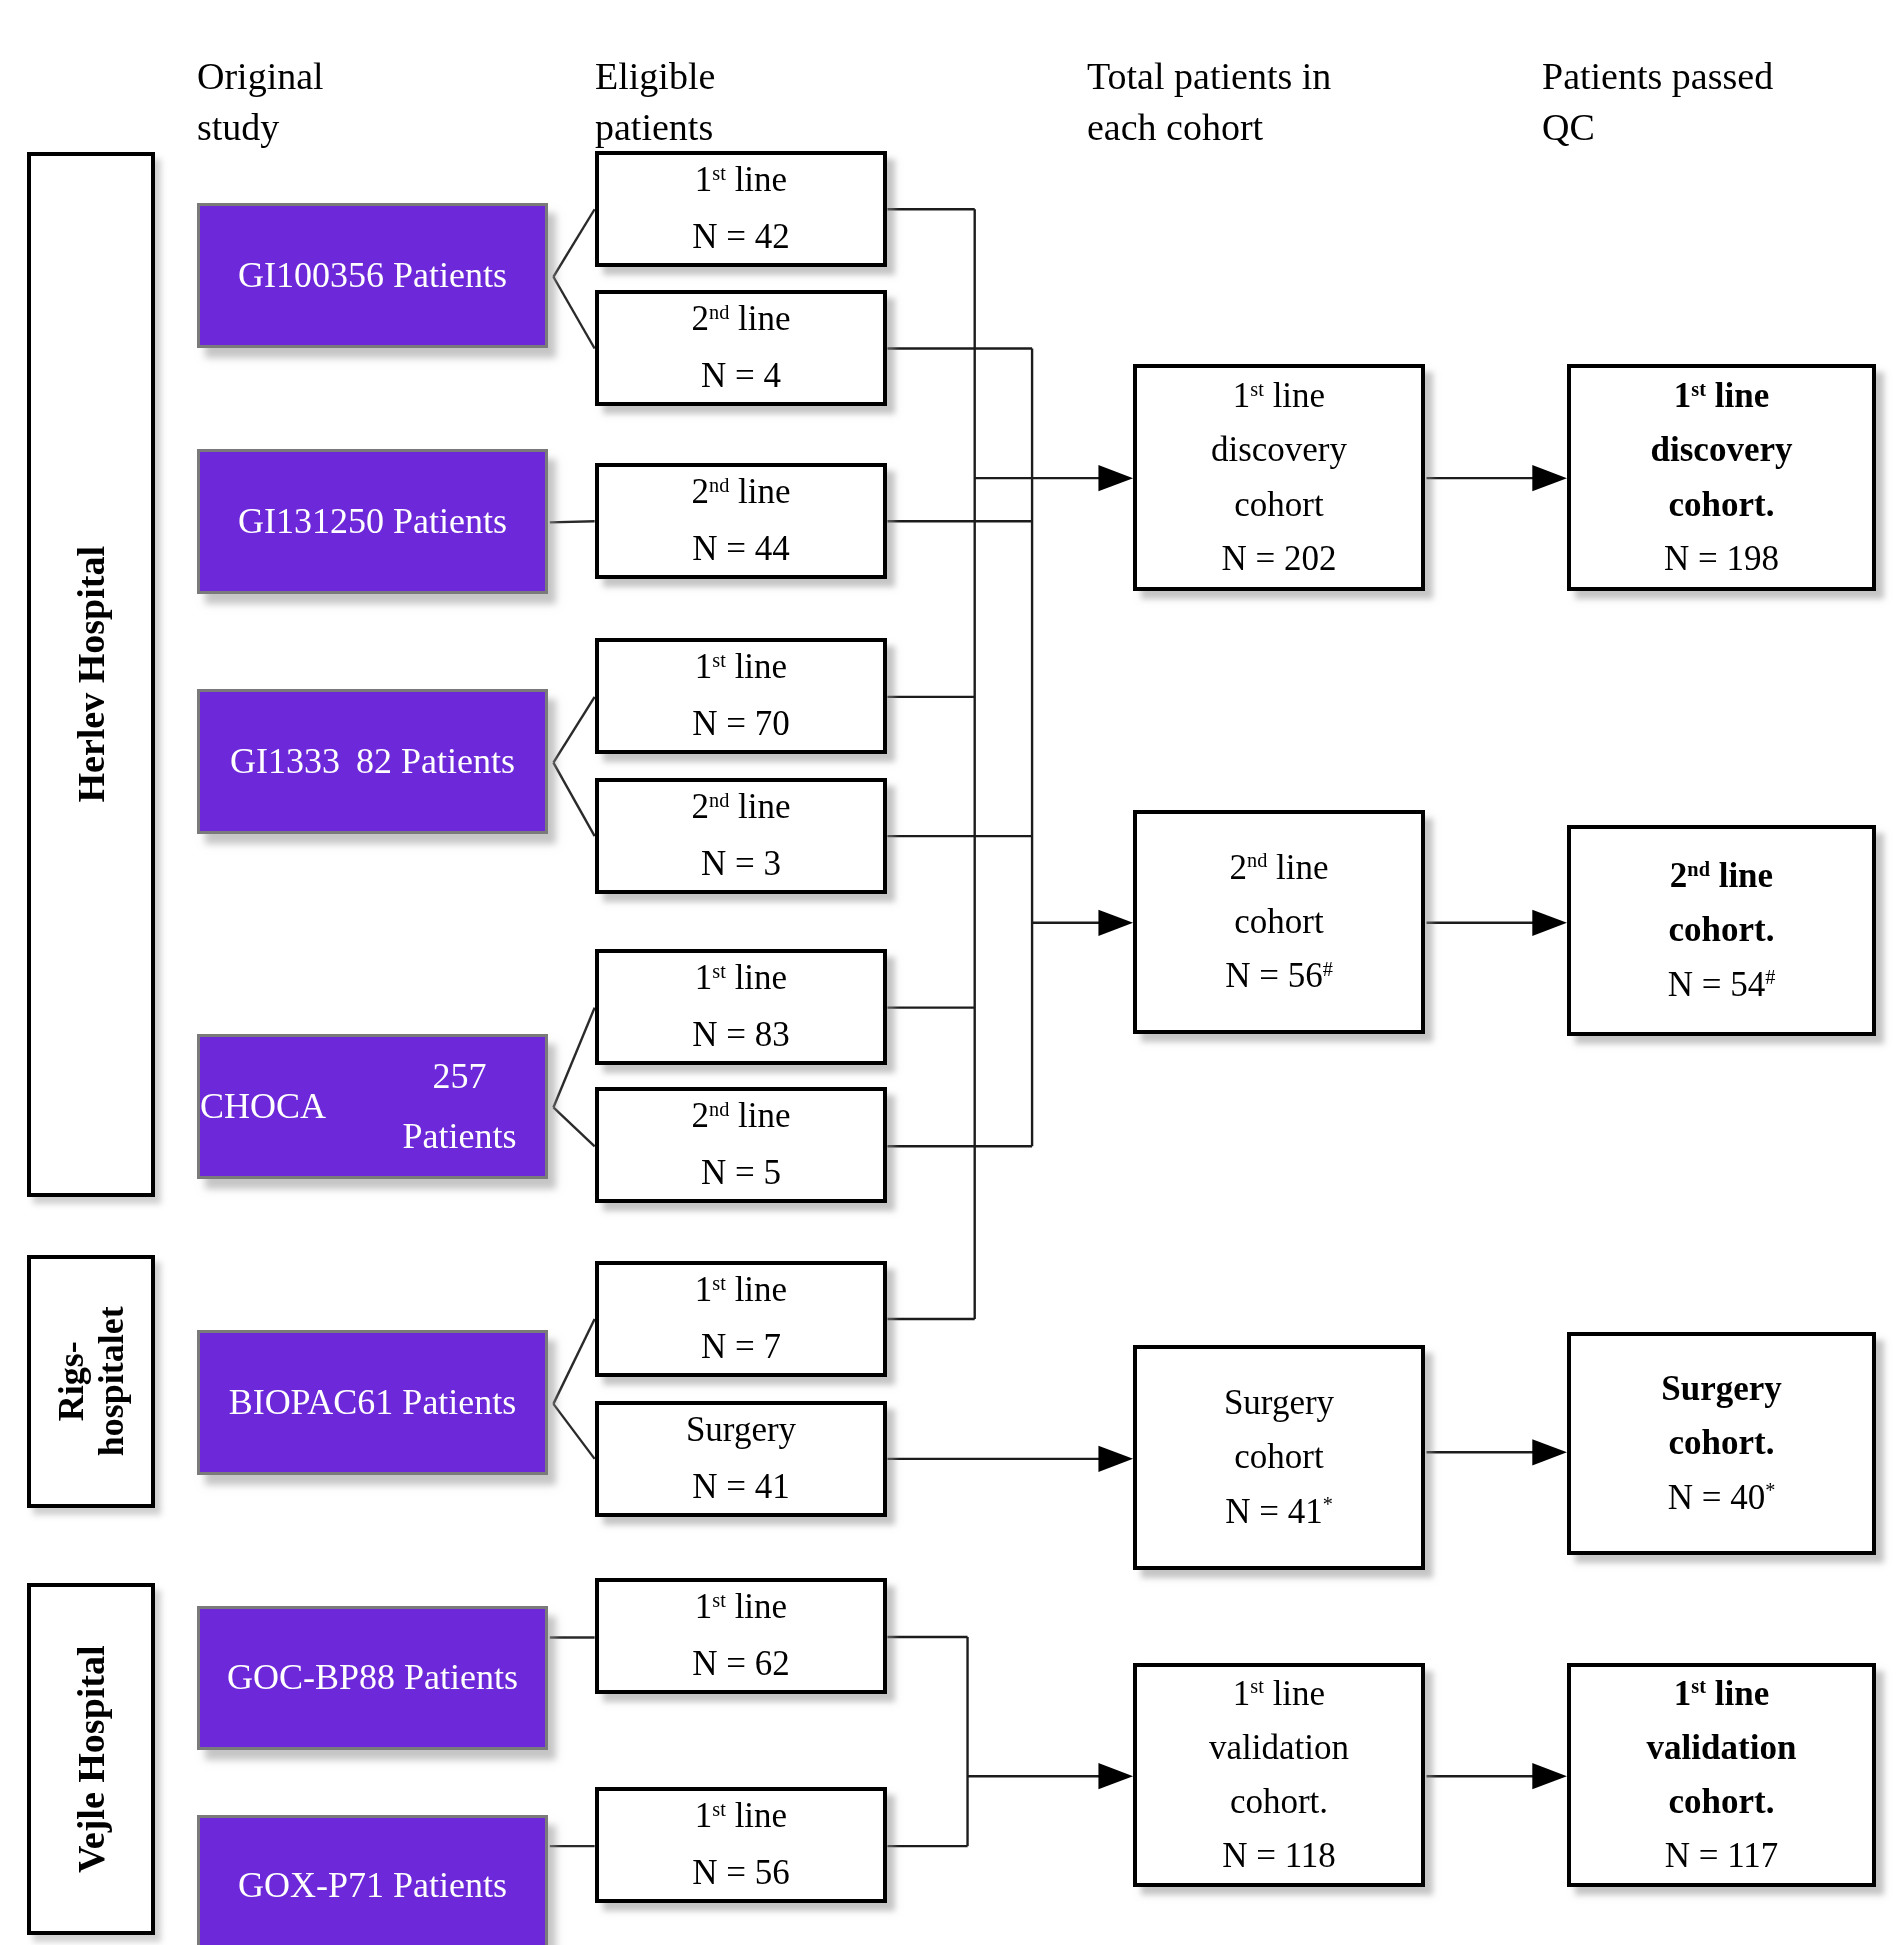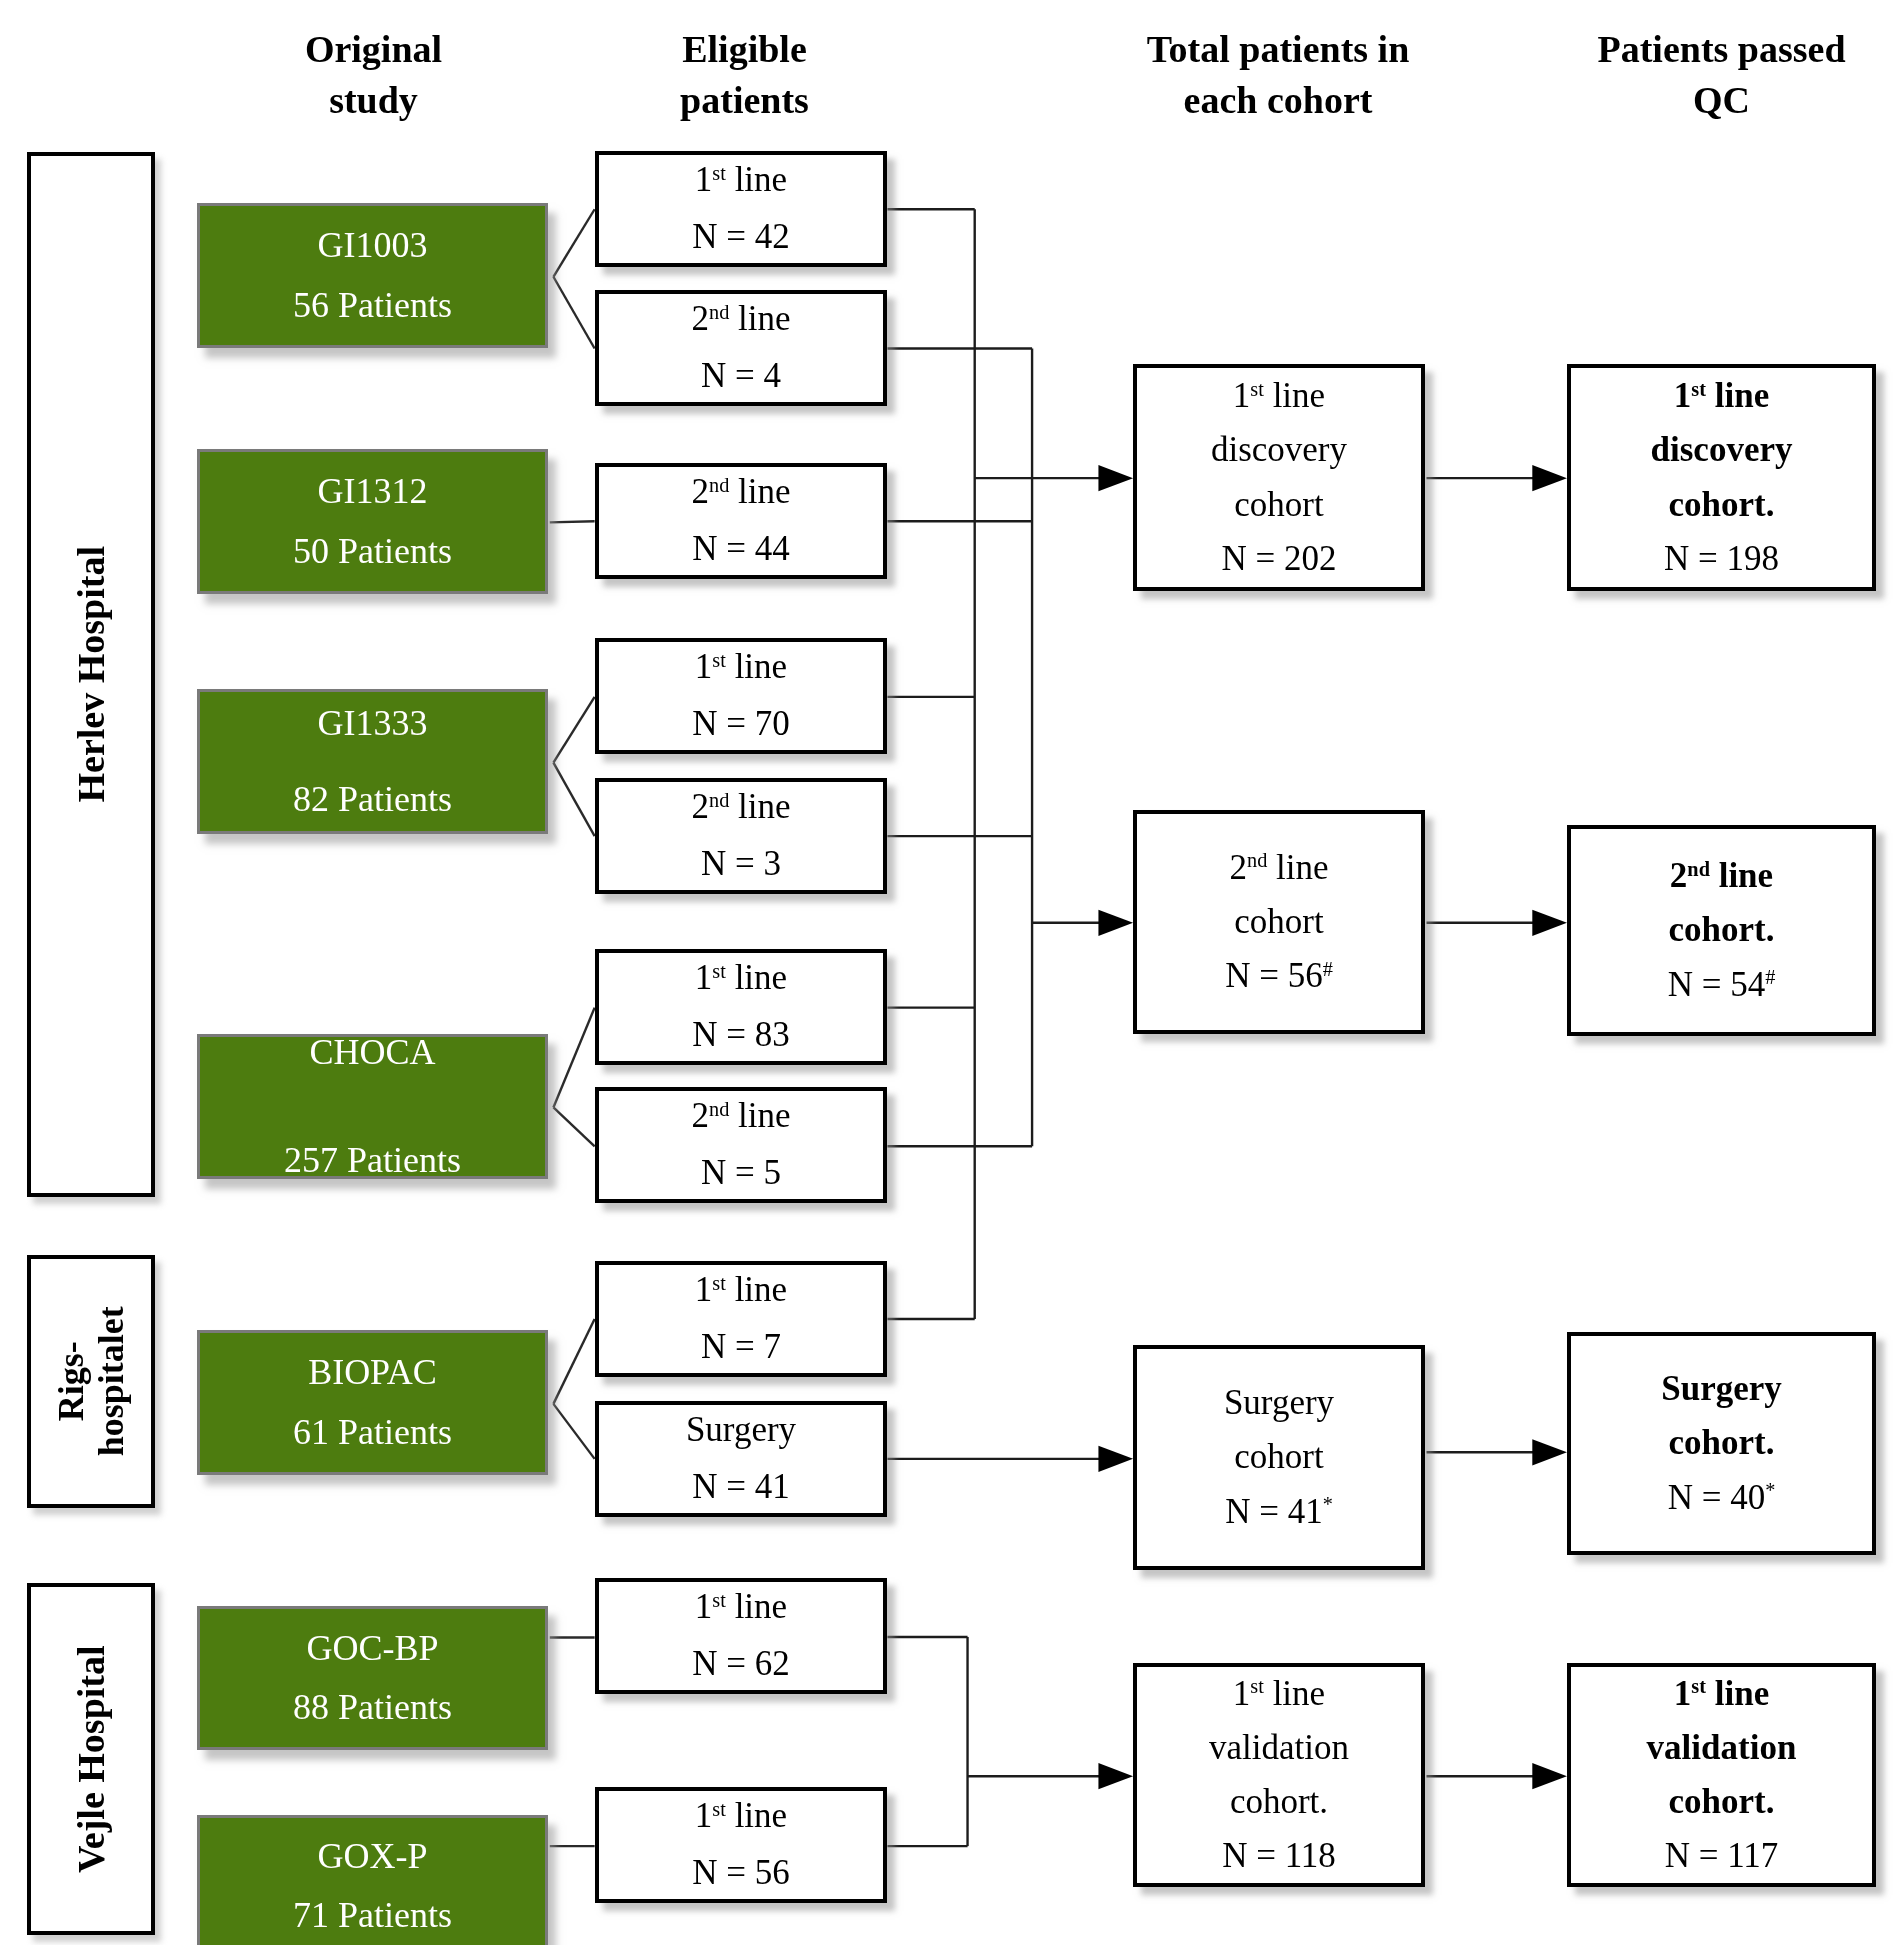--- a/index.html
+++ b/index.html
@@ -2,38 +2,38 @@
 <html style="font-size:9.6px"><head>
 <meta charset="utf-8">
 <style>
   html,body { margin:0; padding:0; background:#ffffff; }
   #canvas {
     position:relative; width:1904px; height:1946px; background:#ffffff;
     font-family:"Liberation Serif","DejaVu Serif",serif; color:#000;
     overflow:hidden;
   }
   .col-header {
-    position:absolute; text-align:center; font-weight:bold;
-    font-size:38px; line-height:1.35; white-space:pre-line;
+    position:absolute; text-align:left; font-weight:normal;
+    font-size:38px; line-height:1.35; white-space:pre-line;margin-top:27px;
   }
   .bracket {
     position:absolute; background:#ffffff; border:4.8px solid #000000;
     box-shadow:6px 7.2px 6px rgba(150,150,150,0.45);
     display:flex; align-items:center; justify-content:center;
   }
   .bracket .rot {
     transform:rotate(-90deg); transform-origin:center;
     font-weight:bold; font-size:38px; line-height:1.12;
     text-align:center; white-space:nowrap;
   }
   .study-box {
-    position:absolute; background:#4d7c0f; border:3.6px solid #7a7a7a;
+    position:absolute; background:#6d28d9; border:3.6px solid #7a7a7a;
     box-shadow:8.4px 9.6px 7.2px rgba(150,150,150,0.55);
     color:#ffffff; font-size:36px; line-height:1.65; text-align:center;
-    display:flex; flex-direction:column; justify-content:center; align-items:center;
+    display:flex; flex-direction:row; justify-content:center; align-items:center;
   }
   .elig-box {
     position:absolute; background:#ffffff; border:4.2px solid #000000;
     box-shadow:8.4px 8.4px 6px rgba(140,140,140,0.5);
     font-size:35px; line-height:1.62; text-align:center;
     display:flex; flex-direction:column; justify-content:center; align-items:center;
   }
   .cohort-box {
     position:absolute; background:#ffffff; border:4.8px solid #000000;
     box-shadow:8.4px 8.4px 6px rgba(140,140,140,0.5);

